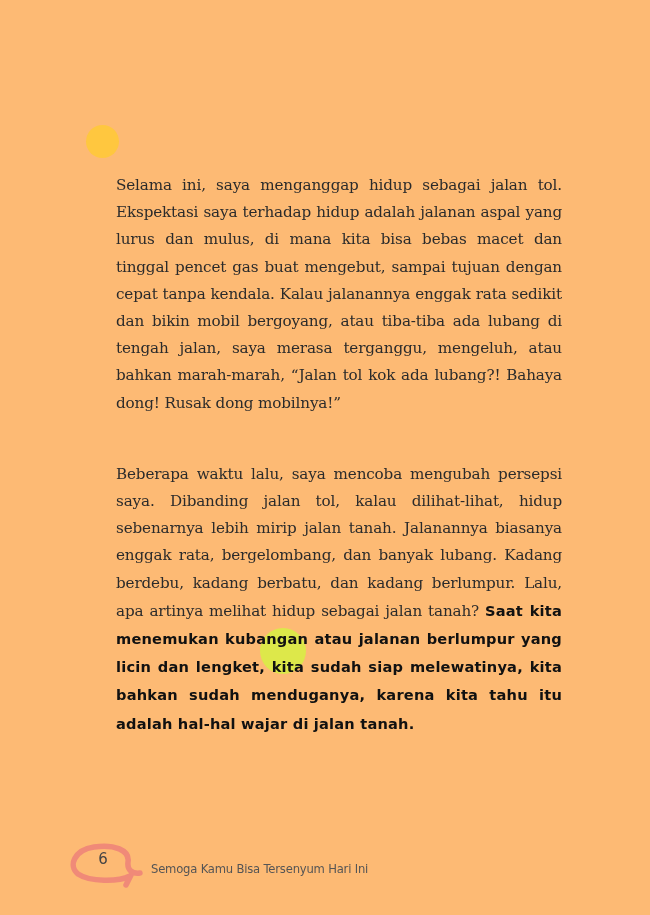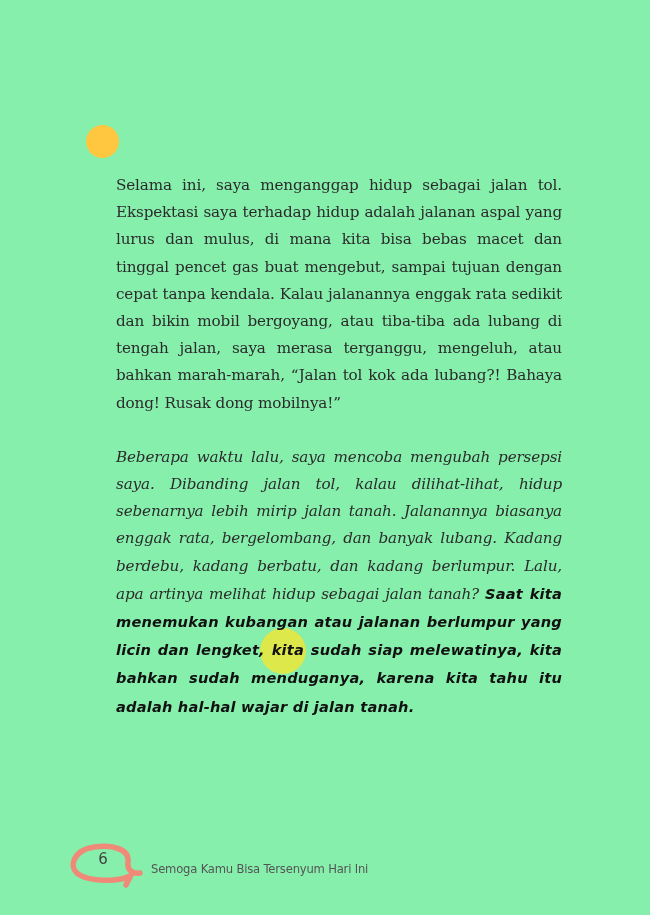--- a/index.html
+++ b/index.html
@@ -10,21 +10,21 @@
   body {
     width: 650px;
     height: 915px;
     position: relative;
     overflow: hidden;
   }
   .page {
     position: absolute;
     left: 0; top: 0;
     width: 650px; height: 915px;
-    background: #86efac;
+    background: #fdba74;
   }
   .dot-top {
     position: absolute;
     left: 86px;
     top: 125px;
     width: 33px;
     height: 33px;
     border-radius: 50%;
   }
   .text-block {
@@ -36,22 +36,21 @@
     font-size: 15.2px;
     line-height: 27.2px;
     color: #2b2b2b;
     text-align: justify;
     letter-spacing: -0.15px;
   }
   .text-block p {
     margin: 0;
   }
   .text-block p + p {
-    margin-top: 27px;
-    font-style: italic;
+    margin-top: 44px;
   }
   .bold-run {
     font-family: "DejaVu Sans", "Liberation Sans", sans-serif;
     font-weight: bold;
     font-size: 14.6px;
     color: #111111;
     letter-spacing: 0.2px;
   }
   .highlight-dot {
     position: absolute;

